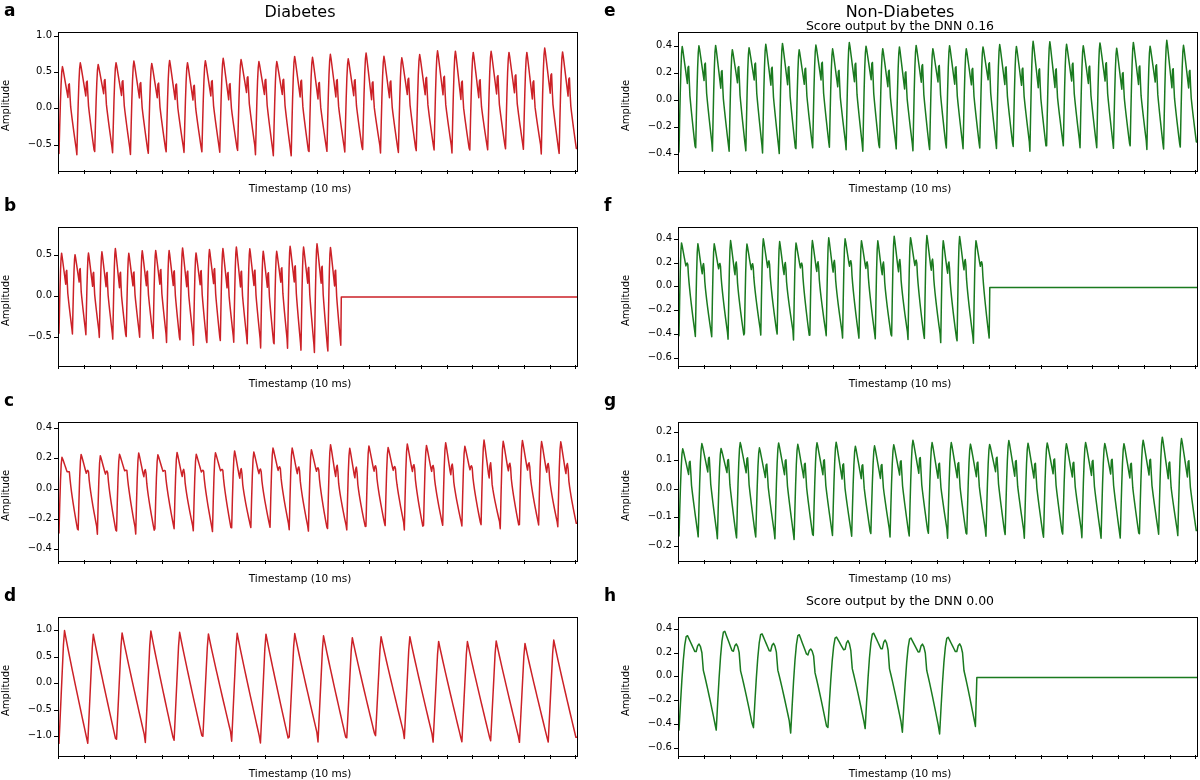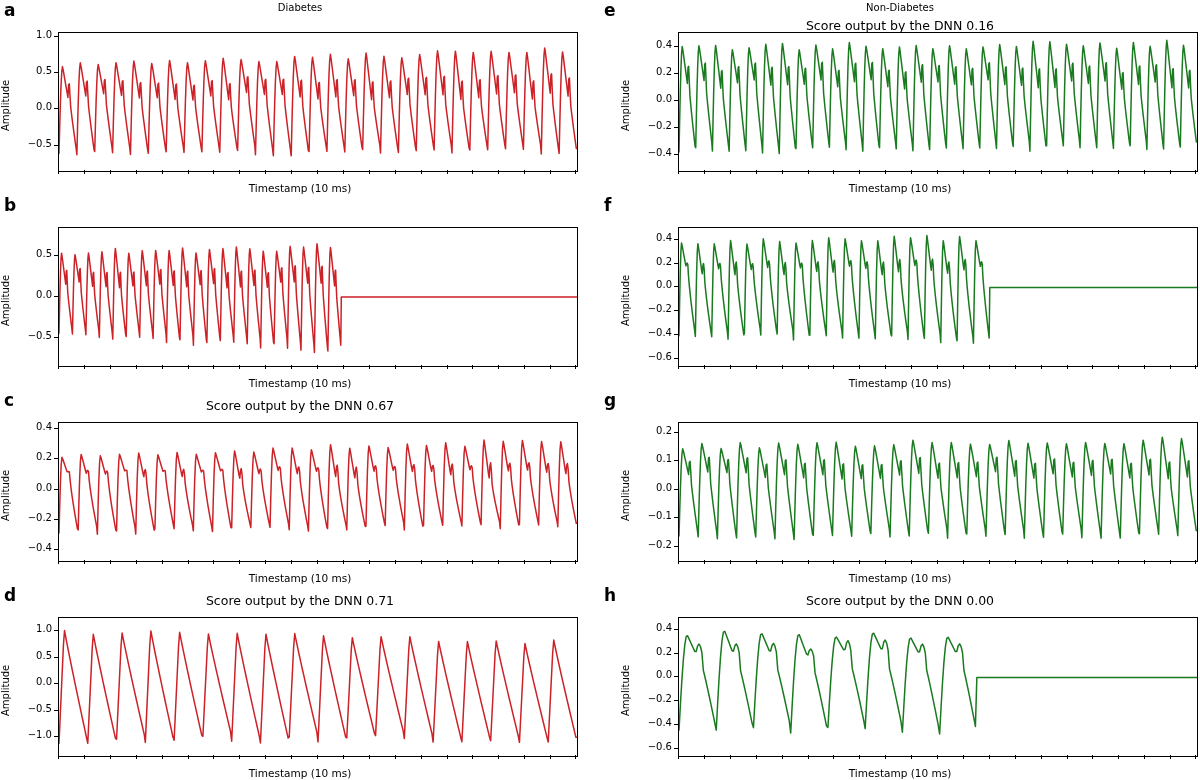--- a/index.html
+++ b/index.html
@@ -42,21 +42,21 @@
     font-weight: bold;
     font-family: "DejaVu Sans", sans-serif;
     line-height: 1;
   }
   .supertitle {
     position: absolute;
     top: 2px;
     left: 0;
     width: 600px;
     text-align: center;
-    font-size: 10px;
+    font-size: 16px;
   }
   .panel-title {
     position: absolute;
     left: 0;
     width: 600px;
     text-align: center;
     font-size: 12.5px;
   }
   .title-row2 { top: 18px; }
   .title-single { top: 8px; }
@@ -187,21 +187,20 @@
         <div class="tick-mark tick-x" style="left: 498.3px; top: 170px;"></div>
         <div class="tick-mark tick-x" style="left: 524.2px; top: 170px;"></div>
         <div class="tick-mark tick-x" style="left: 550.1px; top: 170px;"></div>
         <div class="tick-mark tick-x" style="left: 575px; top: 170px;"></div>
         <div class="ylabel" style="left: 0px; top: 131px;">Amplitude</div>
         <div class="xlabel" style="top: 182px;">Timestamp (10 ms)</div>
       </div>
 
     <div class="panel" style="top:390px;">
       <div class="panel-letter">c</div>
-      <div class="panel-title title-single">Score output by the DNN  0.67</div>
       <div class="plot-area" style="left:58px; top:32px; width:520px; height:140px;">
           <svg viewBox="0 0 518 138" preserveAspectRatio="none">
             <path d="M0.00 110.05 L0.74 82.07 L1.48 58.03 L2.21 41.32 L2.95 34.29 L3.69 35.95 L4.43 38.09 L5.17 40.24 L5.90 42.38 L6.64 44.52 L7.38 46.66 L8.12 48.65 L8.85 48.77 L9.59 48.80 L10.33 48.72 L11.07 56.52 L11.81 63.27 L12.54 69.05 L13.28 74.36 L14.02 79.36 L14.76 84.14 L15.50 88.75 L16.23 93.22 L16.97 97.57 L17.71 101.82 L18.45 105.98 L19.19 106.89 L19.92 79.02 L20.66 55.07 L21.40 38.43 L22.14 31.43 L22.87 33.67 L23.61 36.49 L24.35 39.31 L25.09 42.13 L25.83 44.95 L26.56 47.78 L27.30 50.16 L28.04 47.86 L28.78 47.32 L29.52 48.92 L30.25 57.57 L30.99 63.79 L31.73 69.11 L32.47 74.00 L33.21 78.61 L33.94 83.02 L34.68 87.27 L35.42 91.38 L36.16 95.39 L36.89 99.30 L37.63 103.13 L38.37 111.25 L39.11 82.23 L39.85 57.30 L40.58 39.97 L41.32 32.69 L42.06 34.88 L42.80 37.67 L43.54 40.45 L44.27 43.24 L45.01 46.02 L45.75 48.81 L46.49 51.13 L47.23 48.61 L47.96 48.01 L48.70 49.77 L49.44 58.63 L50.18 65.26 L50.91 70.95 L51.65 76.16 L52.39 81.08 L53.13 85.78 L53.87 90.32 L54.60 94.71 L55.34 98.98 L56.08 103.15 L56.82 107.24 L57.56 107.91 L58.29 79.61 L59.03 55.29 L59.77 38.38 L60.51 31.27 L61.25 33.21 L61.98 35.68 L62.72 38.15 L63.46 40.62 L64.20 43.10 L64.93 45.57 L65.67 47.79 L66.41 47.29 L67.15 47.17 L67.89 47.52 L68.62 55.77 L69.36 62.34 L70.10 67.97 L70.84 73.15 L71.58 78.02 L72.31 82.68 L73.05 87.17 L73.79 91.52 L74.53 95.76 L75.26 99.89 L76.00 103.94 L76.74 111.06 L77.48 81.12 L78.22 55.39 L78.95 37.51 L79.69 29.99 L80.43 32.87 L81.17 36.47 L81.91 40.07 L82.64 43.67 L83.38 47.28 L84.12 50.88 L84.86 53.66 L85.60 47.97 L86.33 46.63 L87.07 50.59 L87.81 60.71 L88.55 67.06 L89.28 72.49 L90.02 77.49 L90.76 82.19 L91.50 86.69 L92.24 91.03 L92.97 95.23 L93.71 99.32 L94.45 103.31 L95.19 107.22 L95.93 105.64 L96.66 78.37 L97.40 54.94 L98.14 38.65 L98.88 31.80 L99.62 33.75 L100.35 36.23 L101.09 38.71 L101.83 41.19 L102.57 43.67 L103.30 46.15 L104.04 48.36 L104.78 47.64 L105.52 47.47 L106.26 47.97 L106.99 56.04 L107.73 62.29 L108.47 67.65 L109.21 72.57 L109.95 77.21 L110.68 81.64 L111.42 85.91 L112.16 90.05 L112.90 94.08 L113.64 98.01 L114.37 101.87 L115.11 105.70 L115.85 77.57 L116.59 53.40 L117.32 36.60 L118.06 29.54 L118.80 32.46 L119.54 36.11 L120.28 39.76 L121.01 43.41 L121.75 47.06 L122.49 50.71 L123.23 53.52 L123.97 47.75 L124.70 46.39 L125.44 50.41 L126.18 60.22 L126.92 65.95 L127.66 70.86 L128.39 75.37 L129.13 79.63 L129.87 83.69 L130.61 87.61 L131.34 91.40 L132.08 95.10 L132.82 98.70 L133.56 102.24 L134.30 107.81 L135.03 79.57 L135.77 55.30 L136.51 38.44 L137.25 31.35 L137.99 33.43 L138.72 36.08 L139.46 38.73 L140.20 41.37 L140.94 44.02 L141.68 46.67 L142.41 48.97 L143.15 47.57 L143.89 47.24 L144.63 48.21 L145.36 56.70 L146.10 63.14 L146.84 68.66 L147.58 73.73 L148.32 78.51 L149.05 83.07 L149.79 87.47 L150.53 91.74 L151.27 95.89 L152.01 99.94 L152.74 103.91 L153.48 108.61 L154.22 79.51 L154.96 54.50 L155.70 37.12 L156.43 29.81 L157.17 31.94 L157.91 34.64 L158.65 37.35 L159.38 40.05 L160.12 42.76 L160.86 45.47 L161.60 47.84 L162.34 46.66 L163.07 46.38 L163.81 47.21 L164.55 55.91 L165.29 62.55 L166.03 68.24 L166.76 73.47 L167.50 78.39 L168.24 83.10 L168.98 87.64 L169.72 92.04 L170.45 96.32 L171.19 100.50 L171.93 104.60 L172.67 104.84 L173.40 76.44 L174.14 52.04 L174.88 35.08 L175.62 27.94 L176.36 31.30 L177.09 35.46 L177.83 39.62 L178.57 43.78 L179.31 47.94 L180.05 52.10 L180.78 55.19 L181.52 47.41 L182.26 45.58 L183.00 51.00 L183.74 61.54 L184.47 66.99 L185.21 71.67 L185.95 75.96 L186.69 80.01 L187.42 83.88 L188.16 87.61 L188.90 91.22 L189.64 94.74 L190.38 98.17 L191.11 101.54 L191.85 104.52 L192.59 76.62 L193.33 52.66 L194.07 36.00 L194.80 28.99 L195.54 31.61 L196.28 34.89 L197.02 38.17 L197.75 41.45 L198.49 44.73 L199.23 48.01 L199.97 50.67 L200.71 46.91 L201.44 46.02 L202.18 48.64 L202.92 57.88 L203.66 63.76 L204.40 68.80 L205.13 73.42 L205.87 77.78 L206.61 81.95 L207.35 85.97 L208.09 89.86 L208.82 93.65 L209.56 97.35 L210.30 100.97 L211.04 104.35 L211.77 75.07 L212.51 49.92 L213.25 32.43 L213.99 25.08 L214.73 27.76 L215.46 31.12 L216.20 34.49 L216.94 37.85 L217.68 41.21 L218.42 44.57 L219.15 47.40 L219.89 44.52 L220.63 43.84 L221.37 45.84 L222.11 55.38 L222.84 61.55 L223.58 66.84 L224.32 71.70 L225.06 76.28 L225.79 80.65 L226.53 84.87 L227.27 88.96 L228.01 92.93 L228.75 96.82 L229.48 100.62 L230.22 106.64 L230.96 76.51 L231.70 50.63 L232.44 32.64 L233.17 25.07 L233.91 28.18 L234.65 32.06 L235.39 35.94 L236.13 39.82 L236.86 43.70 L237.60 47.58 L238.34 50.64 L239.08 45.20 L239.81 43.92 L240.55 47.70 L241.29 58.13 L242.03 64.24 L242.77 69.48 L243.50 74.29 L244.24 78.83 L244.98 83.16 L245.72 87.34 L246.46 91.39 L247.19 95.33 L247.93 99.18 L248.67 102.94 L249.41 108.11 L250.15 78.05 L250.88 52.22 L251.62 34.26 L252.36 26.71 L253.10 29.30 L253.83 32.56 L254.57 35.82 L255.31 39.08 L256.05 42.34 L256.79 45.59 L257.52 48.32 L258.26 45.42 L259.00 44.74 L259.74 46.75 L260.48 56.34 L261.21 62.87 L261.95 68.46 L262.69 73.59 L263.43 78.43 L264.17 83.06 L264.90 87.52 L265.64 91.84 L266.38 96.04 L267.12 100.15 L267.85 104.17 L268.59 105.59 L269.33 74.60 L270.07 47.98 L270.81 29.47 L271.54 21.69 L272.28 25.62 L273.02 30.48 L273.76 35.34 L274.50 40.20 L275.23 45.06 L275.97 49.92 L276.71 53.53 L277.45 44.34 L278.19 42.19 L278.92 48.58 L279.66 60.46 L280.40 66.15 L281.14 71.02 L281.87 75.50 L282.61 79.72 L283.35 83.75 L284.09 87.64 L284.83 91.40 L285.56 95.07 L286.30 98.65 L287.04 102.16 L287.78 106.88 L288.52 76.72 L289.25 50.82 L289.99 32.81 L290.73 25.24 L291.47 28.89 L292.21 33.41 L292.94 37.93 L293.68 42.46 L294.42 46.98 L295.16 51.51 L295.89 54.85 L296.63 46.16 L297.37 44.12 L298.11 50.16 L298.85 61.49 L299.58 67.21 L300.32 72.11 L301.06 76.61 L301.80 80.86 L302.54 84.91 L303.27 88.82 L304.01 92.61 L304.75 96.29 L305.49 99.89 L306.23 103.42 L306.96 103.31 L307.70 73.64 L308.44 48.15 L309.18 30.43 L309.91 22.98 L310.65 26.04 L311.39 29.86 L312.13 33.67 L312.87 37.48 L313.60 41.30 L314.34 45.11 L315.08 48.20 L315.82 43.78 L316.56 42.74 L317.29 45.82 L318.03 56.01 L318.77 61.97 L319.51 67.08 L320.25 71.77 L320.98 76.19 L321.72 80.42 L322.46 84.49 L323.20 88.44 L323.93 92.28 L324.67 96.03 L325.41 99.70 L326.15 102.61 L326.89 73.75 L327.62 48.96 L328.36 31.73 L329.10 24.48 L329.84 27.24 L330.58 30.69 L331.31 34.14 L332.05 37.59 L332.79 41.04 L333.53 44.49 L334.26 47.37 L335.00 44.25 L335.74 43.52 L336.48 45.69 L337.22 55.25 L337.95 61.22 L338.69 66.33 L339.43 71.03 L340.17 75.46 L340.91 79.69 L341.64 83.77 L342.38 87.72 L343.12 91.57 L343.86 95.33 L344.60 99.00 L345.33 106.97 L346.07 75.22 L346.81 47.94 L347.55 28.99 L348.28 21.01 L349.02 24.35 L349.76 28.52 L350.50 32.68 L351.24 36.84 L351.97 41.01 L352.71 45.17 L353.45 48.48 L354.19 42.98 L354.93 41.69 L355.66 45.51 L356.40 56.56 L357.14 62.91 L357.88 68.36 L358.62 73.36 L359.35 78.07 L360.09 82.57 L360.83 86.91 L361.57 91.12 L362.30 95.21 L363.04 99.21 L363.78 103.13 L364.52 102.53 L365.26 72.94 L365.99 47.51 L366.73 29.84 L367.47 22.41 L368.21 25.57 L368.95 29.50 L369.68 33.43 L370.42 37.36 L371.16 41.29 L371.90 45.22 L372.64 48.39 L373.37 43.57 L374.11 42.44 L374.85 45.79 L375.59 56.12 L376.32 61.96 L377.06 66.98 L377.80 71.58 L378.54 75.92 L379.28 80.07 L380.01 84.06 L380.75 87.94 L381.49 91.71 L382.23 95.39 L382.97 99.00 L383.70 102.25 L384.44 71.78 L385.18 45.61 L385.92 27.42 L386.66 19.76 L387.39 23.70 L388.13 28.56 L388.87 33.43 L389.61 38.29 L390.34 43.15 L391.08 48.02 L391.82 51.69 L392.56 43.12 L393.30 41.11 L394.03 47.07 L394.77 58.80 L395.51 64.28 L396.25 68.97 L396.99 73.28 L397.72 77.34 L398.46 81.22 L399.20 84.96 L399.94 88.59 L400.68 92.12 L401.41 95.56 L402.15 98.94 L402.89 102.98 L403.63 73.53 L404.36 48.24 L405.10 30.65 L405.84 23.26 L406.58 26.09 L407.32 29.64 L408.05 33.18 L408.79 36.72 L409.53 40.27 L410.27 43.81 L411.01 46.77 L411.74 43.59 L412.48 42.85 L413.22 45.06 L413.96 54.84 L414.70 60.90 L415.43 66.10 L416.17 70.88 L416.91 75.38 L417.65 79.68 L418.38 83.82 L419.12 87.84 L419.86 91.75 L420.60 95.57 L421.34 99.31 L422.07 101.65 L422.81 70.43 L423.55 43.60 L424.29 24.96 L425.03 17.12 L425.76 21.82 L426.50 27.61 L427.24 33.39 L427.98 39.18 L428.72 44.96 L429.45 50.75 L430.19 54.92 L430.93 42.65 L431.67 39.77 L432.40 48.30 L433.14 61.41 L433.88 66.48 L434.62 70.83 L435.36 74.82 L436.09 78.58 L436.83 82.17 L437.57 85.64 L438.31 89.00 L439.05 92.27 L439.78 95.46 L440.52 98.58 L441.26 105.66 L442.00 73.40 L442.74 45.68 L443.47 26.42 L444.21 18.32 L444.95 21.92 L445.69 26.39 L446.42 30.87 L447.16 35.34 L447.90 39.82 L448.64 44.30 L449.38 47.84 L450.11 41.67 L450.85 40.22 L451.59 44.51 L452.33 56.03 L453.07 62.29 L453.80 67.64 L454.54 72.57 L455.28 77.21 L456.02 81.64 L456.75 85.92 L457.49 90.06 L458.23 94.09 L458.97 98.03 L459.71 101.88 L460.44 101.58 L461.18 70.52 L461.92 43.83 L462.66 25.28 L463.40 17.49 L464.13 21.09 L464.87 25.57 L465.61 30.05 L466.35 34.53 L467.09 39.01 L467.82 43.48 L468.56 47.05 L469.30 41.14 L470.04 39.76 L470.77 43.87 L471.51 55.13 L472.25 60.98 L472.99 66.00 L473.73 70.61 L474.46 74.95 L475.20 79.10 L475.94 83.10 L476.68 86.98 L477.42 90.75 L478.15 94.43 L478.89 98.04 L479.63 101.95 L480.37 71.16 L481.11 44.71 L481.84 26.32 L482.58 18.59 L483.32 22.34 L484.06 26.99 L484.79 31.63 L485.53 36.28 L486.27 40.93 L487.01 45.57 L487.75 49.18 L488.48 42.08 L489.22 40.41 L489.96 45.35 L490.70 56.82 L491.44 62.51 L492.17 67.38 L492.91 71.86 L493.65 76.08 L494.39 80.11 L495.13 83.99 L495.86 87.76 L496.60 91.43 L497.34 95.01 L498.08 98.51 L498.81 103.72 L499.55 72.35 L500.29 45.40 L501.03 26.67 L501.77 18.79 L502.50 22.70 L503.24 27.54 L503.98 32.38 L504.72 37.22 L505.46 42.06 L506.19 46.90 L506.93 50.59 L507.67 42.46 L508.41 40.55 L509.15 46.20 L509.88 58.06 L510.62 63.82 L511.36 68.75 L512.10 73.28 L512.83 77.54 L513.57 81.62 L514.31 85.55 L515.05 89.36 L515.79 93.07 L516.52 96.70 L517.26 100.24 L518.00 100.24" fill="none" stroke="#cc2127" stroke-width="1.5" stroke-linejoin="round" stroke-linecap="round"></path>
           </svg>
         </div>
     <div class="ytick" style="left: 12px; width: 40px; top: 152.385px;">−0.4</div>
         <div class="tick-mark tick-y" style="left: 54px; top: 159.385px;"></div>
         <div class="ytick" style="left: 12px; width: 40px; top: 122.055px;">−0.2</div>
         <div class="tick-mark tick-y" style="left: 54px; top: 129.055px;"></div>
         <div class="ytick" style="left: 12px; width: 40px; top: 91.7253px;">0.0</div>
@@ -230,21 +229,20 @@
         <div class="tick-mark tick-x" style="left: 498.3px; top: 170px;"></div>
         <div class="tick-mark tick-x" style="left: 524.2px; top: 170px;"></div>
         <div class="tick-mark tick-x" style="left: 550.1px; top: 170px;"></div>
         <div class="tick-mark tick-x" style="left: 575px; top: 170px;"></div>
         <div class="ylabel" style="left: 0px; top: 131px;">Amplitude</div>
         <div class="xlabel" style="top: 182px;">Timestamp (10 ms)</div>
       </div>
 
     <div class="panel" style="top:585px;">
       <div class="panel-letter">d</div>
-      <div class="panel-title title-single">Score output by the DNN  0.71</div>
       <div class="plot-area" style="left:58px; top:32px; width:520px; height:140px;">
           <svg viewBox="0 0 518 138" preserveAspectRatio="none">
             <path d="M0.00 125.36 L1.11 100.80 L2.21 76.24 L3.32 51.68 L4.43 27.11 L5.53 12.54 L6.64 18.59 L7.75 24.39 L8.85 30.06 L9.96 35.64 L11.07 41.16 L12.18 46.62 L13.28 52.05 L14.39 57.43 L15.50 62.78 L16.60 68.11 L17.71 73.41 L18.82 78.68 L19.92 83.94 L21.03 89.17 L22.14 94.39 L23.24 99.59 L24.35 104.77 L25.46 109.94 L26.56 115.09 L27.67 120.23 L28.78 125.27 L29.88 101.56 L30.99 77.84 L32.10 54.12 L33.21 30.41 L34.31 16.34 L35.42 22.18 L36.53 27.78 L37.63 33.25 L38.74 38.64 L39.85 43.97 L40.95 49.25 L42.06 54.48 L43.17 59.68 L44.27 64.85 L45.38 69.99 L46.49 75.11 L47.59 80.20 L48.70 85.27 L49.81 90.33 L50.91 95.36 L52.02 100.38 L53.13 105.39 L54.24 110.38 L55.34 115.36 L56.45 120.32 L57.56 121.28 L58.66 98.13 L59.77 74.98 L60.88 51.83 L61.98 28.68 L63.09 14.95 L64.20 20.65 L65.30 26.11 L66.41 31.46 L67.52 36.72 L68.62 41.92 L69.73 47.07 L70.84 52.18 L71.94 57.25 L73.05 62.30 L74.16 67.32 L75.26 72.31 L76.37 77.28 L77.48 82.24 L78.59 87.17 L79.69 92.08 L80.80 96.98 L81.91 101.87 L83.01 106.74 L84.12 111.60 L85.23 116.44 L86.33 124.39 L87.44 100.13 L88.55 75.86 L89.65 51.60 L90.76 27.34 L91.87 12.94 L92.97 18.92 L94.08 24.64 L95.19 30.24 L96.29 35.76 L97.40 41.21 L98.51 46.61 L99.62 51.97 L100.72 57.29 L101.83 62.57 L102.94 67.83 L104.04 73.07 L105.15 78.28 L106.26 83.47 L107.36 88.64 L108.47 93.79 L109.58 98.93 L110.68 104.05 L111.79 109.16 L112.90 114.25 L114.00 119.33 L115.11 122.31 L116.22 98.79 L117.32 75.27 L118.43 51.76 L119.54 28.24 L120.65 14.28 L121.75 20.08 L122.86 25.63 L123.97 31.05 L125.07 36.40 L126.18 41.68 L127.29 46.92 L128.39 52.11 L129.50 57.27 L130.61 62.39 L131.71 67.49 L132.82 72.56 L133.93 77.62 L135.03 82.65 L136.14 87.66 L137.25 92.65 L138.35 97.63 L139.46 102.59 L140.57 107.54 L141.68 112.48 L142.78 117.40 L143.89 118.29 L145.00 96.01 L146.10 73.74 L147.21 51.47 L148.32 29.20 L149.42 15.98 L150.53 21.47 L151.64 26.72 L152.74 31.86 L153.85 36.93 L154.96 41.93 L156.06 46.89 L157.17 51.80 L158.28 56.69 L159.38 61.54 L160.49 66.37 L161.60 71.17 L162.71 75.96 L163.81 80.72 L164.92 85.47 L166.03 90.20 L167.13 94.91 L168.24 99.61 L169.35 104.30 L170.45 108.97 L171.56 113.64 L172.67 123.27 L173.77 99.76 L174.88 76.26 L175.99 52.76 L177.09 29.25 L178.20 15.31 L179.31 21.10 L180.41 26.64 L181.52 32.07 L182.63 37.41 L183.74 42.69 L184.84 47.92 L185.95 53.11 L187.06 58.26 L188.16 63.39 L189.27 68.48 L190.38 73.55 L191.48 78.60 L192.59 83.63 L193.70 88.64 L194.80 93.63 L195.91 98.60 L197.02 103.56 L198.12 108.51 L199.23 113.44 L200.34 118.36 L201.44 125.00 L202.55 101.30 L203.66 77.61 L204.76 53.91 L205.87 30.22 L206.98 16.16 L208.09 21.99 L209.19 27.59 L210.30 33.05 L211.41 38.44 L212.51 43.76 L213.62 49.04 L214.73 54.27 L215.83 59.47 L216.94 64.63 L218.05 69.77 L219.15 74.88 L220.26 79.97 L221.37 85.04 L222.47 90.09 L223.58 95.12 L224.69 100.14 L225.79 105.14 L226.90 110.12 L228.01 115.09 L229.12 120.05 L230.22 119.01 L231.33 96.49 L232.44 73.96 L233.54 51.43 L234.65 28.91 L235.76 15.54 L236.86 21.09 L237.97 26.41 L239.08 31.60 L240.18 36.72 L241.29 41.79 L242.40 46.80 L243.50 51.77 L244.61 56.71 L245.72 61.62 L246.82 66.50 L247.93 71.36 L249.04 76.20 L250.15 81.02 L251.25 85.82 L252.36 90.61 L253.47 95.37 L254.57 100.13 L255.68 104.87 L256.79 109.60 L257.89 114.31 L259.00 123.91 L260.11 100.81 L261.21 77.71 L262.32 54.61 L263.43 31.51 L264.53 17.80 L265.64 23.49 L266.75 28.94 L267.85 34.28 L268.96 39.53 L270.07 44.72 L271.18 49.86 L272.28 54.96 L273.39 60.02 L274.50 65.06 L275.60 70.07 L276.71 75.05 L277.82 80.01 L278.92 84.95 L280.03 89.88 L281.14 94.78 L282.24 99.67 L283.35 104.55 L284.46 109.41 L285.56 114.26 L286.67 119.09 L287.78 119.83 L288.88 98.03 L289.99 76.23 L291.10 54.43 L292.21 32.62 L293.31 19.69 L294.42 25.06 L295.53 30.20 L296.63 35.24 L297.74 40.19 L298.85 45.09 L299.95 49.94 L301.06 54.75 L302.17 59.53 L303.27 64.29 L304.38 69.01 L305.49 73.72 L306.59 78.40 L307.70 83.06 L308.81 87.71 L309.91 92.34 L311.02 96.95 L312.13 101.55 L313.24 106.14 L314.34 110.71 L315.45 115.28 L316.56 117.66 L317.66 96.10 L318.77 74.55 L319.88 52.99 L320.98 31.44 L322.09 18.65 L323.20 23.96 L324.30 29.04 L325.41 34.02 L326.52 38.92 L327.62 43.76 L328.73 48.56 L329.84 53.32 L330.94 58.04 L332.05 62.74 L333.16 67.41 L334.26 72.06 L335.37 76.69 L336.48 81.30 L337.59 85.90 L338.69 90.47 L339.80 95.04 L340.91 99.59 L342.01 104.12 L343.12 108.64 L344.23 113.16 L345.33 120.57 L346.44 98.38 L347.55 76.20 L348.65 54.01 L349.76 31.82 L350.87 18.66 L351.97 24.13 L353.08 29.36 L354.19 34.48 L355.29 39.53 L356.40 44.51 L357.51 49.45 L358.62 54.34 L359.72 59.21 L360.83 64.04 L361.94 68.85 L363.04 73.64 L364.15 78.41 L365.26 83.15 L366.36 87.88 L367.47 92.59 L368.58 97.29 L369.68 101.97 L370.79 106.64 L371.90 111.29 L373.00 115.94 L374.11 124.09 L375.22 102.17 L376.32 80.25 L377.43 58.33 L378.54 36.41 L379.65 23.40 L380.75 28.80 L381.86 33.97 L382.97 39.03 L384.07 44.02 L385.18 48.94 L386.29 53.82 L387.39 58.66 L388.50 63.46 L389.61 68.24 L390.71 72.99 L391.82 77.72 L392.93 82.43 L394.03 87.12 L395.14 91.79 L396.25 96.45 L397.35 101.09 L398.46 105.71 L399.57 110.32 L400.68 114.92 L401.78 119.51 L402.89 123.77 L404.00 101.95 L405.10 80.13 L406.21 58.30 L407.32 36.48 L408.42 23.54 L409.53 28.91 L410.64 34.06 L411.74 39.10 L412.85 44.06 L413.96 48.96 L415.06 53.82 L416.17 58.63 L417.28 63.42 L418.38 68.17 L419.49 72.90 L420.60 77.61 L421.71 82.30 L422.81 86.97 L423.92 91.62 L425.03 96.25 L426.13 100.87 L427.24 105.48 L428.35 110.07 L429.45 114.65 L430.56 119.21 L431.67 122.80 L432.77 101.07 L433.88 79.33 L434.99 57.60 L436.09 35.87 L437.20 22.97 L438.31 28.33 L439.41 33.46 L440.52 38.47 L441.63 43.41 L442.74 48.30 L443.84 53.13 L444.95 57.93 L446.06 62.69 L447.16 67.43 L448.27 72.14 L449.38 76.83 L450.48 81.50 L451.59 86.15 L452.70 90.78 L453.80 95.39 L454.91 99.99 L456.02 104.58 L457.12 109.15 L458.23 113.71 L459.34 118.26 L460.44 124.35 L461.55 102.82 L462.66 81.29 L463.76 59.76 L464.87 38.23 L465.98 25.46 L467.09 30.76 L468.19 35.85 L469.30 40.81 L470.41 45.71 L471.51 50.54 L472.62 55.33 L473.73 60.09 L474.83 64.81 L475.94 69.50 L477.05 74.17 L478.15 78.81 L479.26 83.43 L480.37 88.04 L481.47 92.63 L482.58 97.20 L483.69 101.76 L484.79 106.30 L485.90 110.83 L487.01 115.35 L488.12 119.85 L489.22 123.98 L490.33 101.78 L491.44 79.59 L492.54 57.39 L493.65 35.20 L494.76 22.03 L495.86 27.49 L496.97 32.73 L498.08 37.85 L499.18 42.90 L500.29 47.89 L501.40 52.82 L502.50 57.72 L503.61 62.59 L504.72 67.43 L505.82 72.24 L506.93 77.03 L508.04 81.80 L509.15 86.54 L510.25 91.27 L511.36 95.99 L512.47 100.68 L513.57 105.37 L514.68 110.04 L515.79 114.70 L516.89 119.34 L518.00 119.34" fill="none" stroke="#cc2127" stroke-width="1.5" stroke-linejoin="round" stroke-linecap="round"></path>
           </svg>
         </div>
     <div class="ytick" style="left: 12px; width: 40px; top: 144.423px;">−1.0</div>
         <div class="tick-mark tick-y" style="left: 54px; top: 151.423px;"></div>
         <div class="ytick" style="left: 12px; width: 40px; top: 117.885px;">−0.5</div>
         <div class="tick-mark tick-y" style="left: 54px; top: 124.885px;"></div>
         <div class="ytick" style="left: 12px; width: 40px; top: 91.3462px;">0.0</div>

